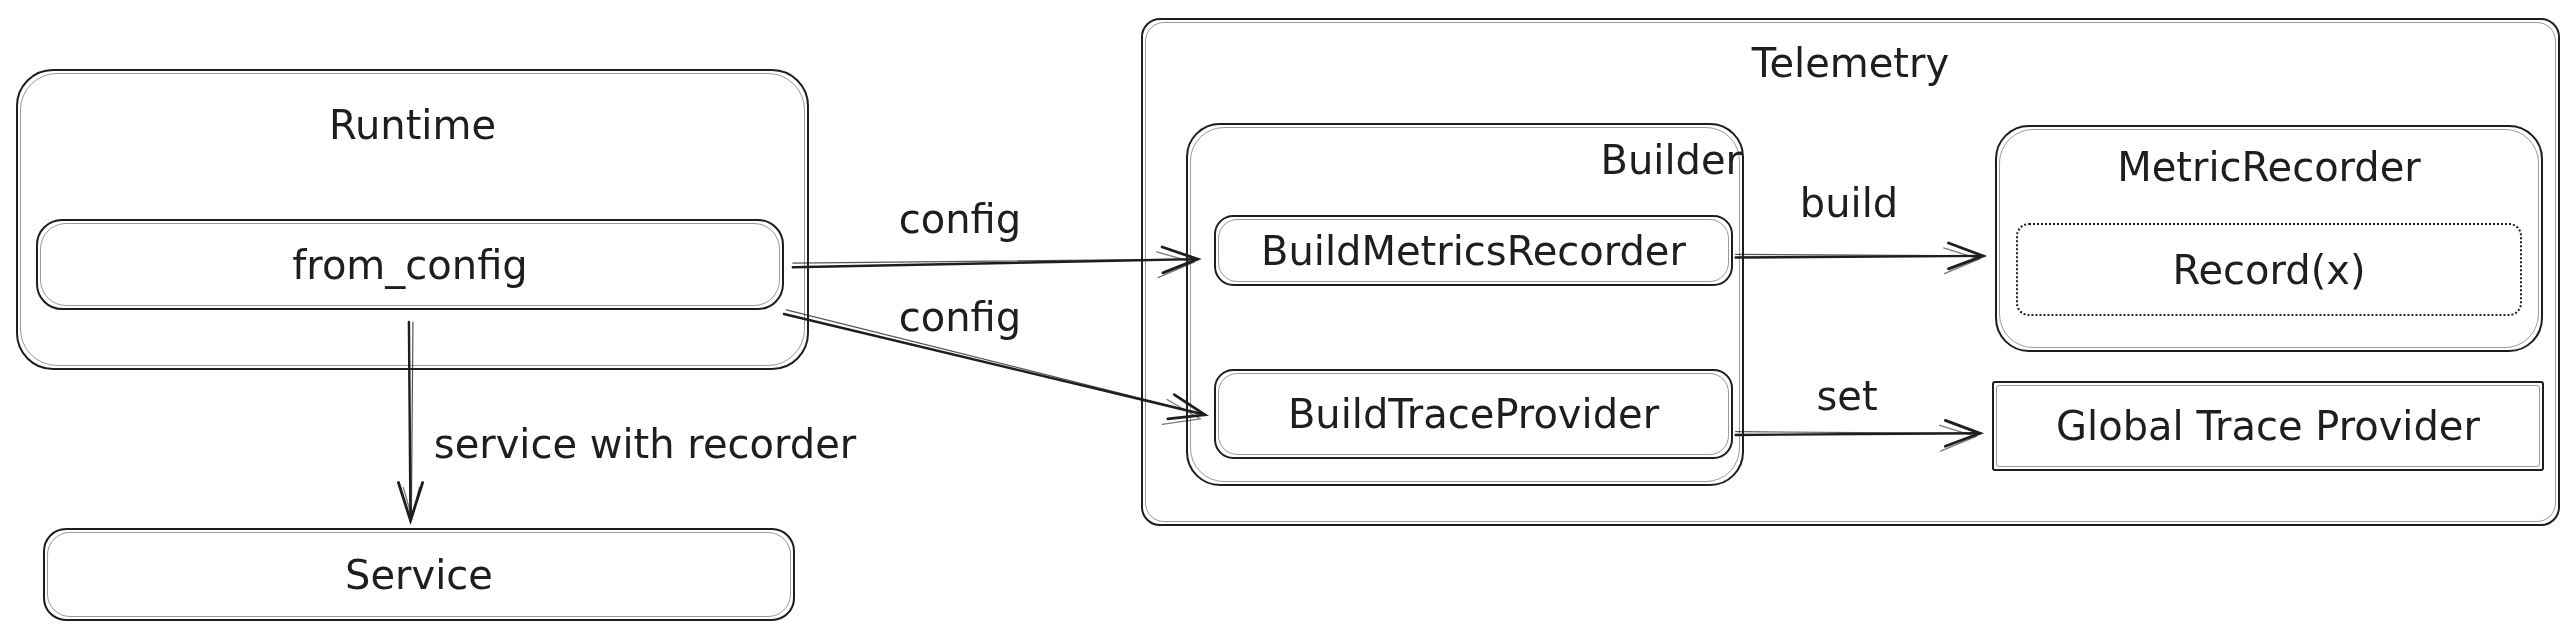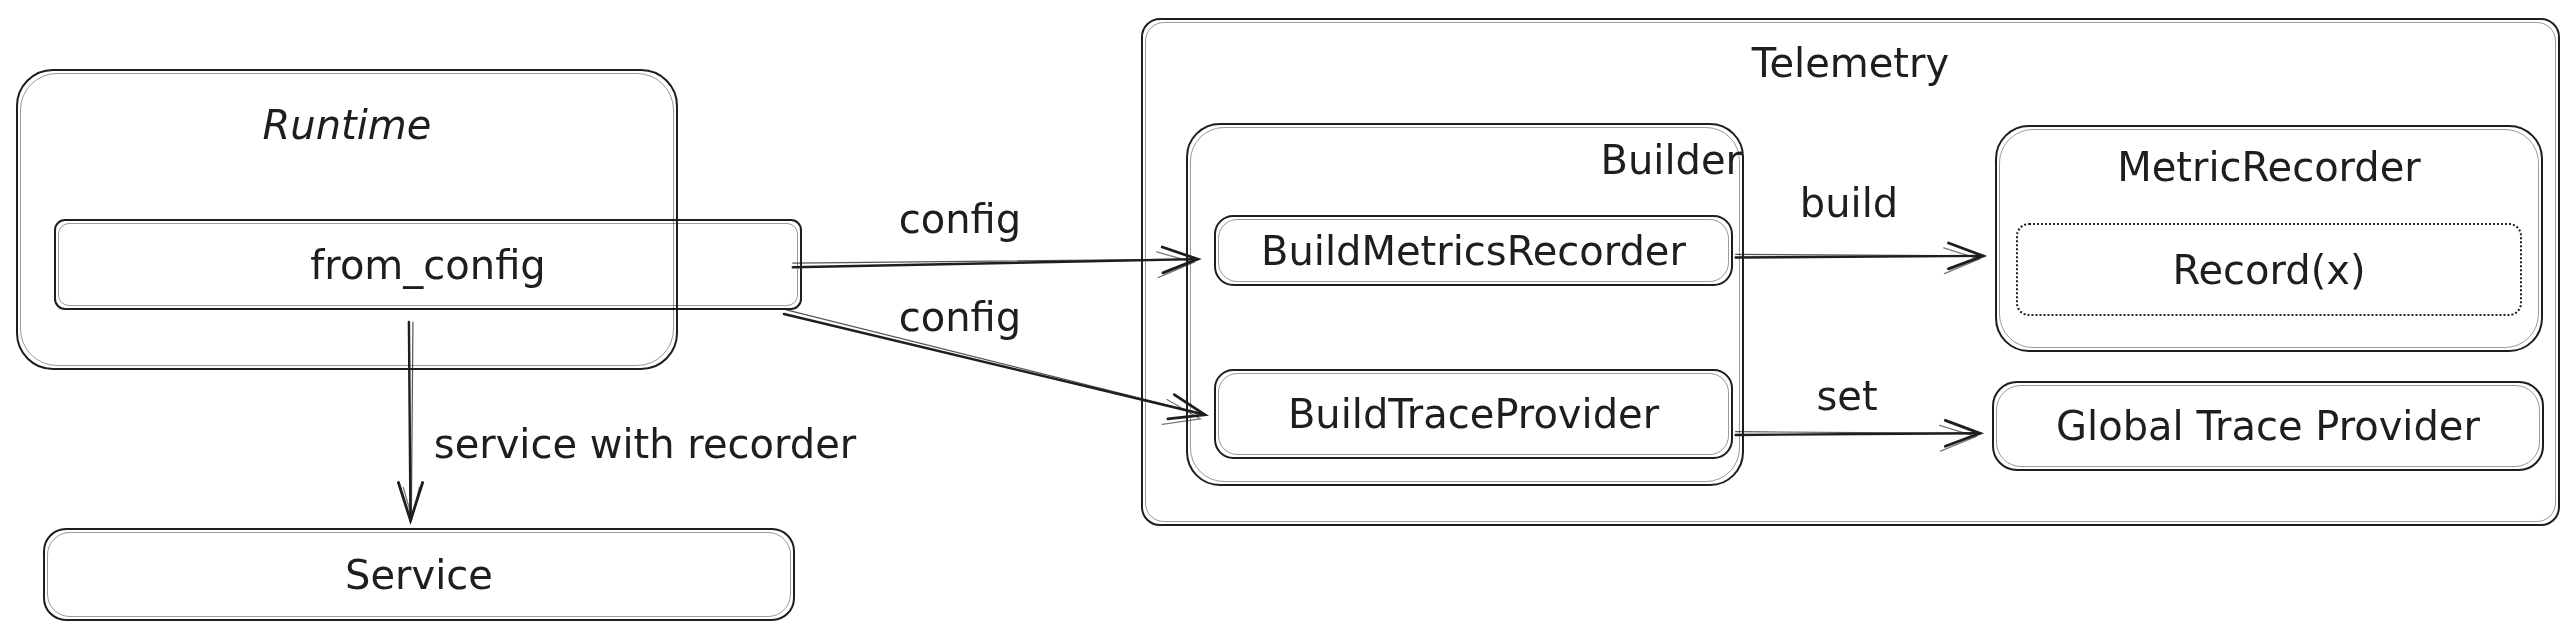--- a/index.html
+++ b/index.html
@@ -51,30 +51,30 @@
   .edge-label {
     position: absolute;
     transform: translate(-50%, -50%);
     font-size: 40px;
     line-height: 1;
     white-space: nowrap;
     background: transparent;
   }
 
   
-  .runtime           { left: 16px;   top: 69px;  width: 662px;  height: 301px; border-radius: 37px; font-style: italic; }
-  .from-config       { left: 36px;   top: 219px; width: 748px;  height: 91px; border-radius: 11px; margin-left: 18px; }
+  .runtime           { left: 16px;   top: 69px;  width: 793px;  height: 301px; border-radius: 37px; }
+  .from-config       { left: 36px;   top: 219px; width: 748px;  height: 91px; border-radius: 26px; }
   .service           { left: 43px;   top: 528px; width: 752px;  height: 93px; border-radius: 23px; }
   .telemetry         { left: 1141px; top: 18px;  width: 1419px; height: 508px; border-radius: 19px; }
   .builder           { left: 1186px; top: 123px; width: 558px;  height: 363px; border-radius: 34px; }
   .bmr               { left: 1214px; top: 215px; width: 519px;  height: 71px; border-radius: 19.4px; }
   .btp               { left: 1214px; top: 369px; width: 519px;  height: 90px; border-radius: 19.4px; }
   .metric-recorder   { left: 1995px; top: 125px; width: 548px;  height: 227px; border-radius: 34px; }
   .record            { left: 2016px; top: 223px; width: 506px;  height: 93px; border-radius: 13px; }
-  .gtp               { left: 1992px; top: 381px; width: 552px;  height: 90px; border-radius: 25px; }
+  .gtp               { left: 1992px; top: 381px; width: 552px;  height: 90px; border-radius: 3px; }
 
   .runtime-title         { top: 32px; }
   .telemetry-title       { top: 21px; }
   .builder-title         { top: 13px; text-align: right; }
   .metric-recorder-title { top: 18px; }
 
   .edges-layer {
     position: absolute;
     inset: 0;
     width: 2576px;

